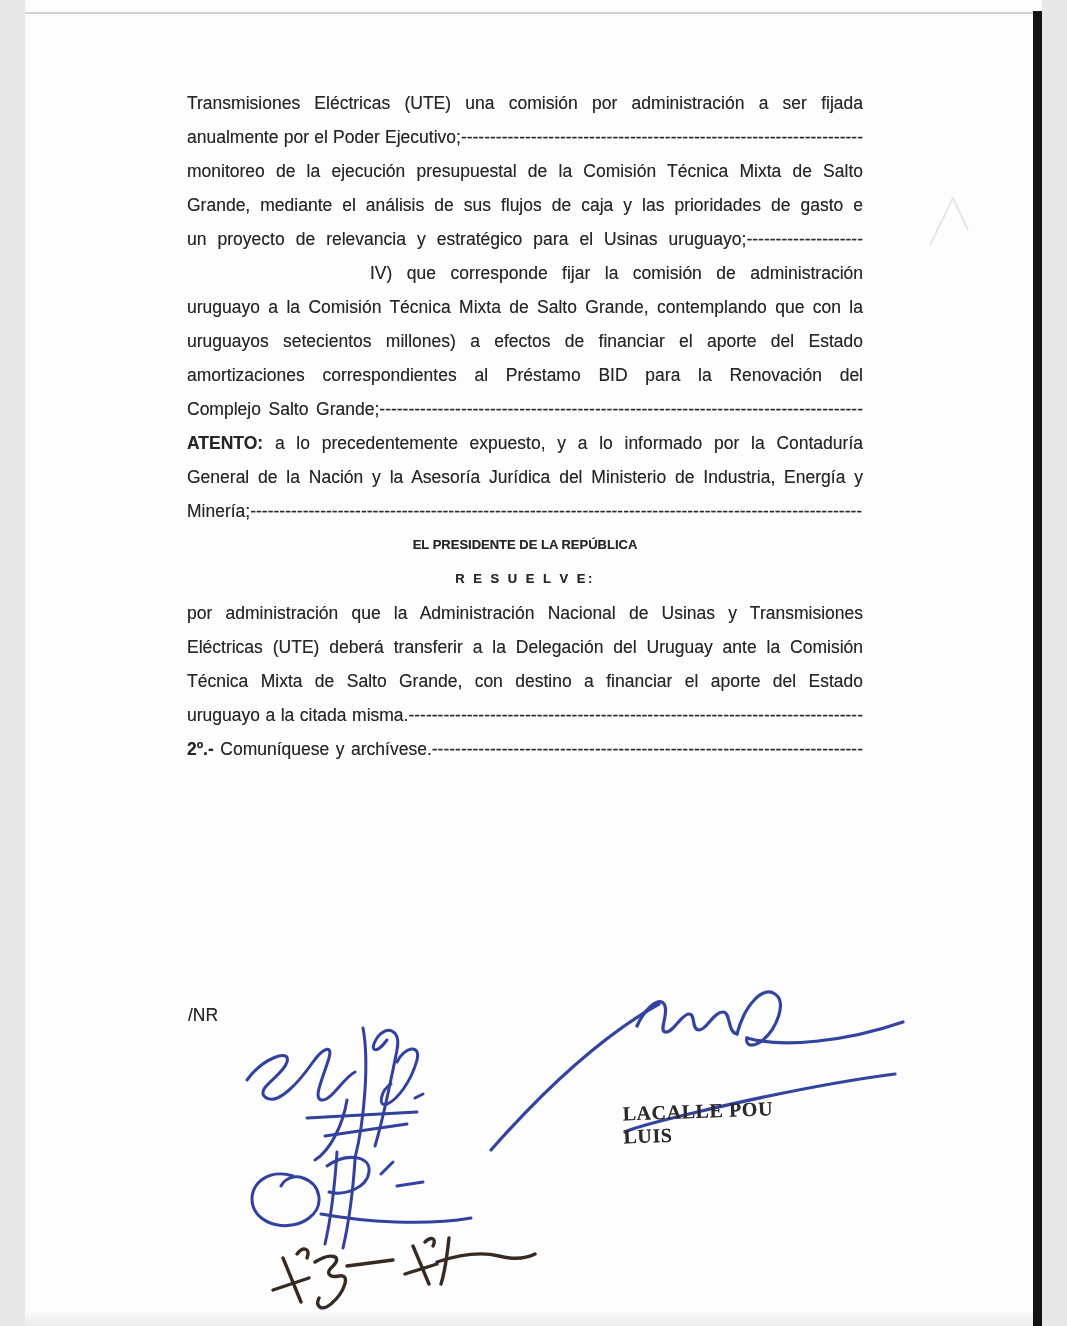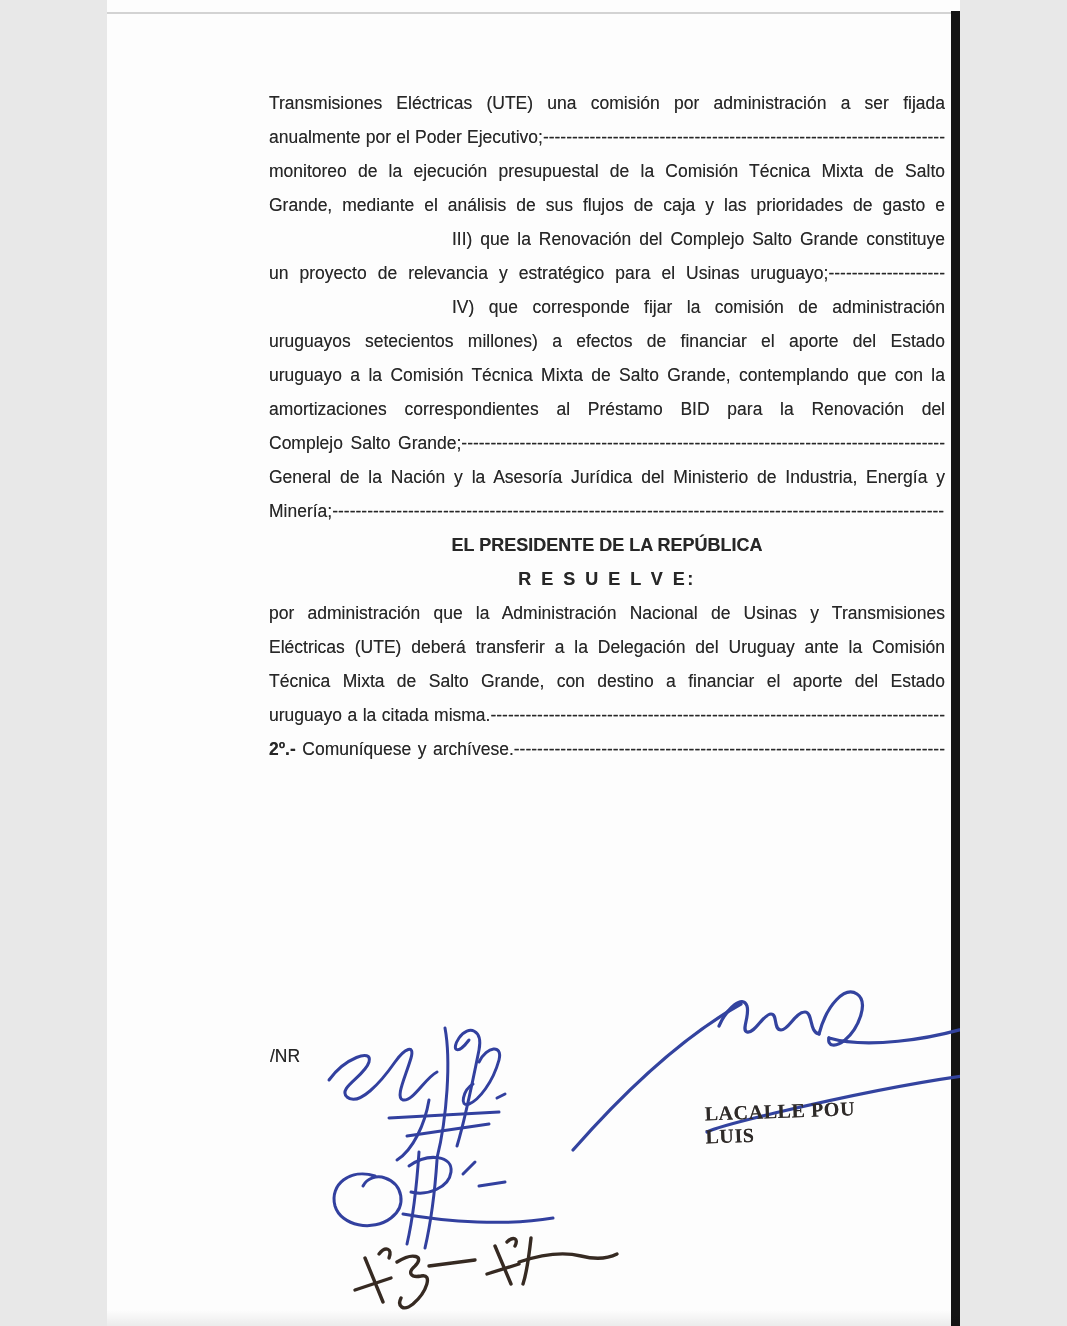--- a/index.html
+++ b/index.html
@@ -1,36 +1,36 @@
 <!DOCTYPE html>
 <html><head>
 <meta charset="utf-8">
 <style>
   html,body{margin:0;padding:0;background:#e8e8e8;}
   .page{
-    position:relative;width:853px;height:1326px;margin:0 auto;
+    position:relative;width:1017px;height:1326px;margin:0 auto;
     background:#fdfdfd;overflow:hidden;
     font-family:"Liberation Sans",sans-serif;color:#272727;
   }
   .scan-topline{position:absolute;top:12px;left:0;width:100%;height:2px;background:#d3d3d3;}
   .scan-rightbar{position:absolute;top:11px;right:0;width:9px;height:1315px;background:#141414;}
   .scan-bottomband{position:absolute;left:0;bottom:0;width:100%;height:16px;
     background:linear-gradient(to bottom,rgba(0,0,0,0) 0%,rgba(0,0,0,0.07) 100%);}
   .textblock{
     position:absolute;left:162px;top:86px;width:676px;
     font-size:17.5px;
     text-shadow:0 0 .5px rgba(45,45,45,.55);
   }
   .line{height:34px;line-height:34px;overflow:hidden;
     text-align:justify;text-align-last:justify;white-space:normal;}
   .line.ind{text-indent:183px;}
-  .line.h1,.line.h2{text-align:left;text-align-last:center;font-weight:bold;font-size:18px;}
+  .line.h1,.line.h2{text-align:left;text-align-last:center;font-weight:bold;font-size:13px;}
   .line.h2{letter-spacing:2.5px;}
   .line b{font-weight:bold;}
-  .initials{position:absolute;left:163px;top:1046px;font-size:17.5px;
+  .initials{position:absolute;left:163px;top:1005px;font-size:17.5px;
     text-shadow:0 0 .5px rgba(45,45,45,.55);}
   .signer{
     position:absolute;left:598px;top:1099px;width:200px;
     font-family:"Liberation Serif",serif;font-weight:bold;font-size:20px;
     letter-spacing:.6px;color:#2e2a28;transform:rotate(-2deg);
     text-shadow:0 0 .5px rgba(46,42,40,.6);
   }
   svg.sigs{position:absolute;left:0;top:0;pointer-events:none;}
   .crease{stroke:#e7e7eb;}
 </style>
@@ -41,27 +41,27 @@
 
   <div class="scan-topline"></div>
   <div class="scan-rightbar"></div>
   <div class="scan-bottomband"></div>
 
   <div class="textblock" id="textblock">
       <div class="line j">Transmisiones Eléctricas (UTE) una comisión por administración a ser fijada</div>
       <div class="line j">anualmente por el Poder Ejecutivo;----------------------------------------------------------------------------------</div>
       <div class="line j">monitoreo de la ejecución presupuestal de la Comisión Técnica Mixta de Salto</div>
       <div class="line j">Grande, mediante el análisis de sus flujos de caja y las prioridades de gasto e</div>
-      <div class="line j ind">III) que la Renovación del Complejo Salto Grande constituye</div>
       <div class="line j">un proyecto de relevancia y estratégico para el Usinas uruguayo;--------------------</div>
       <div class="line j ind">IV) que corresponde fijar la comisión de administración</div>
+      <div class="line j">uruguayo a la Comisión Técnica Mixta de Salto Grande, contemplando que con la</div>
       <div class="line j">uruguayos setecientos millones) a efectos de financiar el aporte del Estado</div>
-      <div class="line j">uruguayo a la Comisión Técnica Mixta de Salto Grande, contemplando que con la</div>
       <div class="line j">amortizaciones correspondientes al Préstamo BID para la Renovación del</div>
       <div class="line j">Complejo Salto Grande;----------------------------------------------------------------------------------------------------</div>
+      <div class="line j"><b>ATENTO:</b> a lo precedentemente expuesto, y a lo informado por la Contaduría</div>
       <div class="line j">General de la Nación y la Asesoría Jurídica del Ministerio de Industria, Energía y</div>
       <div class="line j">Minería;-------------------------------------------------------------------------------------------------------------------------------</div>
       <div class="line h1">EL PRESIDENTE DE LA REPÚBLICA</div>
       <div class="line h2">R E S U E L V E:</div>
       <div class="line j">por administración que la Administración Nacional de Usinas y Transmisiones</div>
       <div class="line j">Eléctricas (UTE) deberá transferir a la Delegación del Uruguay ante la Comisión</div>
       <div class="line j">Técnica Mixta de Salto Grande, con destino a financiar el aporte del Estado</div>
       <div class="line j">uruguayo a la citada misma.----------------------------------------------------------------------------------------------</div>
       <div class="line j"><b>2º.-</b> Comuníquese y archívese.----------------------------------------------------------------------------------------</div>
     </div>

